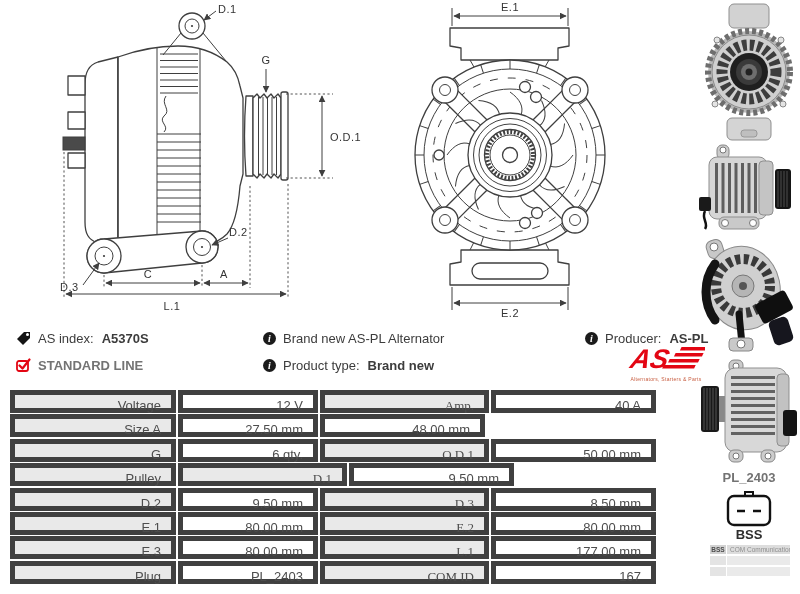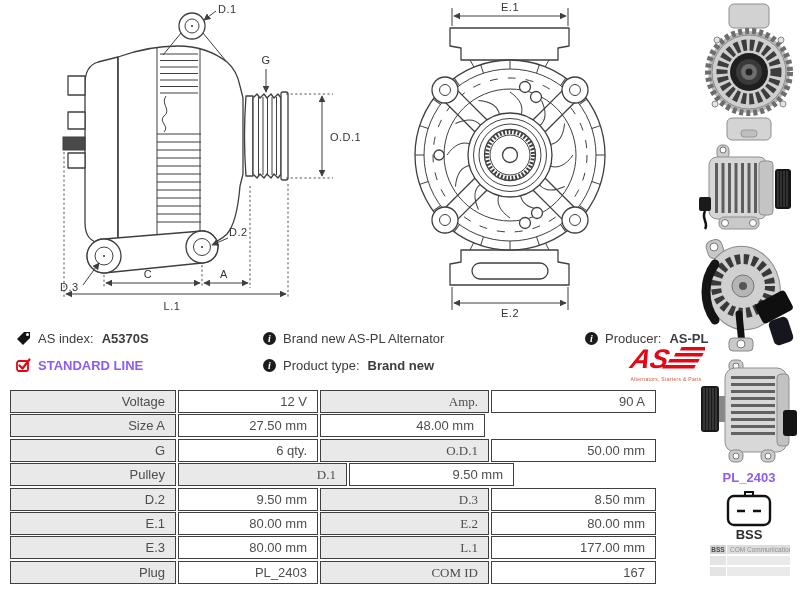--- a/index.html
+++ b/index.html
@@ -30,28 +30,28 @@
   .bss-c2{flex:1;background:#dddddd;color:#8f8f8f;padding-left:3px;white-space:nowrap;overflow:hidden;}
   .bss-row.empty .bss-c1{background:#e4e4e4;}
   .bss-row.empty .bss-c2{background:#eaeaea;}
   
   .info-item{position:absolute;height:16px;font-size:13px;white-space:nowrap;
     display:flex;align-items:center;gap:7px;color:#3c3c3c;}
   .info-item b{margin-left:1px;}
   .info-dot{display:inline-flex;width:13px;height:13px;border-radius:50%;
     background:#1b1b1b;color:#fff;align-items:center;justify-content:center;
     font:italic bold 10px "Liberation Serif",serif;flex:0 0 13px;}
-  .red{color:#8b5cf6;}
+  .red{color:#737373;}
   .bold{font-weight:bold;}
   .as-logo{position:absolute;left:616px;top:344px;width:100px;text-align:center;}
   .as-logo .tagline{font-size:5px;color:#c75b3e;letter-spacing:.3px;margin-top:1px;white-space:nowrap;}
   
   .spec-table{position:absolute;left:10px;top:390px;width:690px;}
   .trow{display:flex;margin-bottom:1.4px;}
-  .tc{box-sizing:border-box;height:23px;line-height:21px;border:1px solid #404040;
+  .tc{box-sizing:border-box;height:23px;line-height:21px;border:5px solid #404040;
     font-size:13px;color:#4d4d4d;text-align:right;padding-right:10px;margin-right:2px;}
   .tc.lab{background:#e9e9e9;}
   .tc.val{background:#fff;}
   .c1{width:166px;} .c2{width:140px;} .c3{width:169px;font-family:Liberation Serif, serif;} .c4{width:165px;margin-right:0;}
 </style>
 </head>
 <body>
 
 <svg id="diagram-side" class="diagram" width="395" height="322" viewBox="0 0 395 322">
   <defs>
@@ -371,21 +371,21 @@
     </g>
   </svg>
   <div class="tagline">Alternators, Starters &amp; Parts</div>
 </div>
 
 <div class="spec-table">
   <div class="trow">
     <div class="tc lab c1">Voltage</div>
     <div class="tc val c2">12 V</div>
     <div class="tc lab c3">Amp.</div>
-    <div class="tc val c4">90 A</div>
+    <div class="tc val c4">40 A</div>
   </div>
   <div class="trow">
     <div class="tc lab c1">Size A</div>
     <div class="tc val c2">27.50 mm</div>
     <div class="tc val c4">48.00 mm</div>
   </div>
   <div class="trow">
     <div class="tc lab c1">G</div>
     <div class="tc val c2">6 qty.</div>
     <div class="tc lab c3">O.D.1</div>

